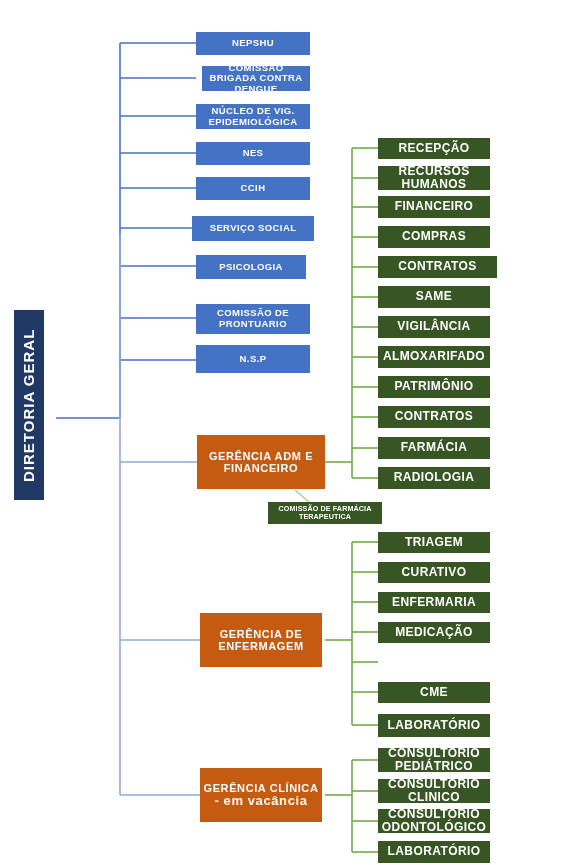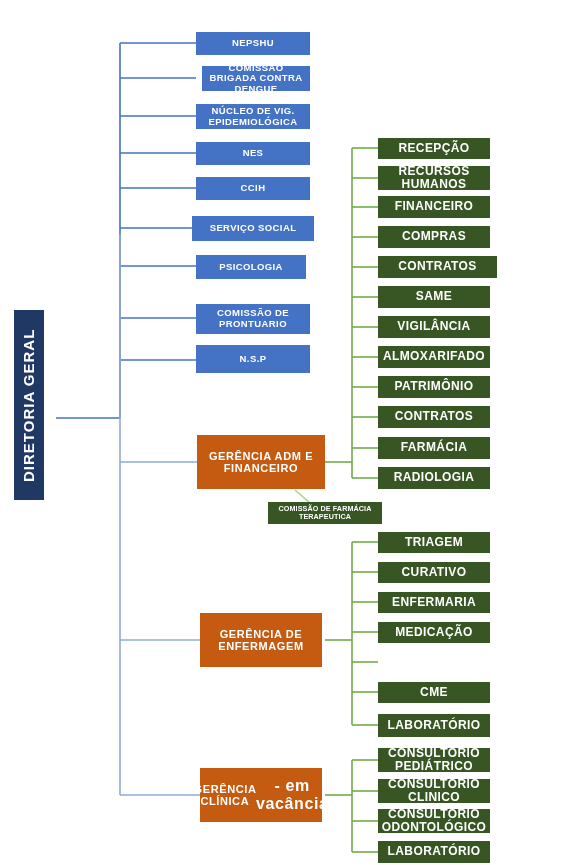--- a/index.html
+++ b/index.html
@@ -42,21 +42,21 @@
     background: #1F3864;
     writing-mode: vertical-rl;
     transform: rotate(180deg);
     font-size: 15px;
     letter-spacing: 1px;
   }
   .blue  { background: #4472C4; font-size: 9.5px; }
   .green { background: #375623; font-size: 12px; }
   .orange{ background: #C55A11; font-size: 11px; letter-spacing: 0.6px; }
   .tiny  { background: #375623; font-size: 7.2px; font-weight: bold; letter-spacing: 0.1px; }
-  .orange .sub { font-size: 16px; text-align: center; }
+  .orange .sub { font-size: 13px; text-align: center; }
 </style>
 </head>
 <body>
 
 <div id="chart">
 
   <svg class="connectors" viewBox="0 0 568 865">
     <g stroke="#4472C4" stroke-width="1.6" fill="none">
 
       <path d="M56 418 L120 418"></path>
@@ -210,21 +210,21 @@
   <div class="node green" style="left:378px; top:622px; width:112px; height:21px;">
     <span>MEDICAÇÃO</span>
   </div>
   <div class="node green" style="left:378px; top:682px; width:112px; height:21px;">
     <span>CME</span>
   </div>
   <div class="node green" style="left:378px; top:714px; width:112px; height:23px;">
     <span>LABORATÓRIO</span>
   </div>
 
-  <div class="node orange" style="left:200px; top:768px; width:122px; height:54px; flex-direction:row;">
+  <div class="node orange" style="left:200px; top:768px; width:122px; height:54px; flex-direction:column;">
     <span>GERÊNCIA  CLÍNICA</span>
     <span class="sub">- em vacância</span>
   </div>
 
   <div class="node green" style="left:378px; top:748px; width:112px; height:24px;">
     <span>CONSULTORIO PEDIÁTRICO</span>
   </div>
   <div class="node green" style="left:378px; top:779px; width:112px; height:24px;">
     <span>CONSULTÓRIO CLINICO</span>
   </div>

